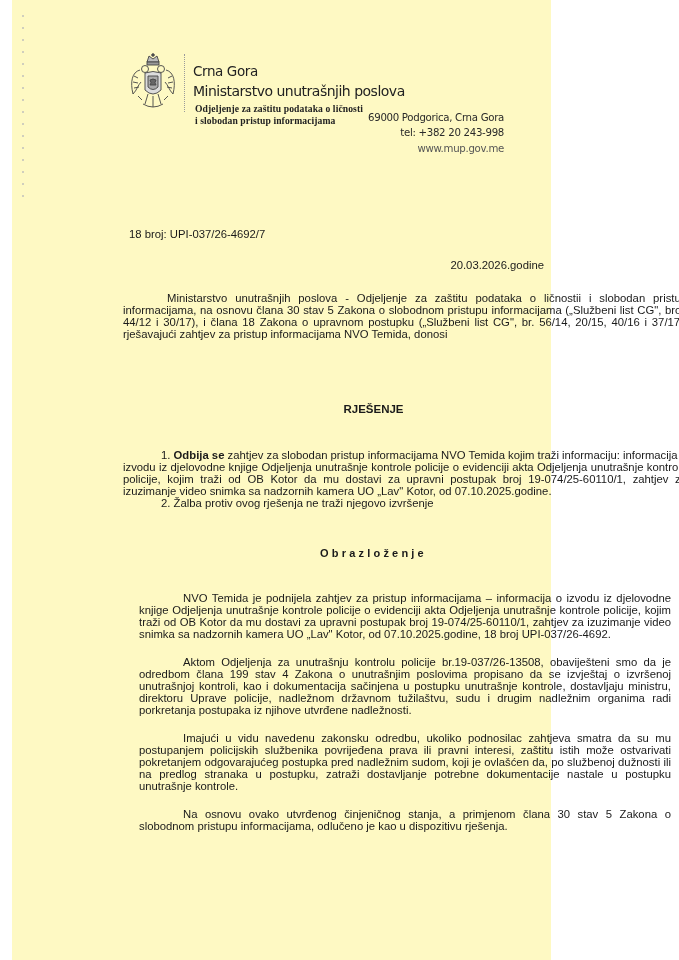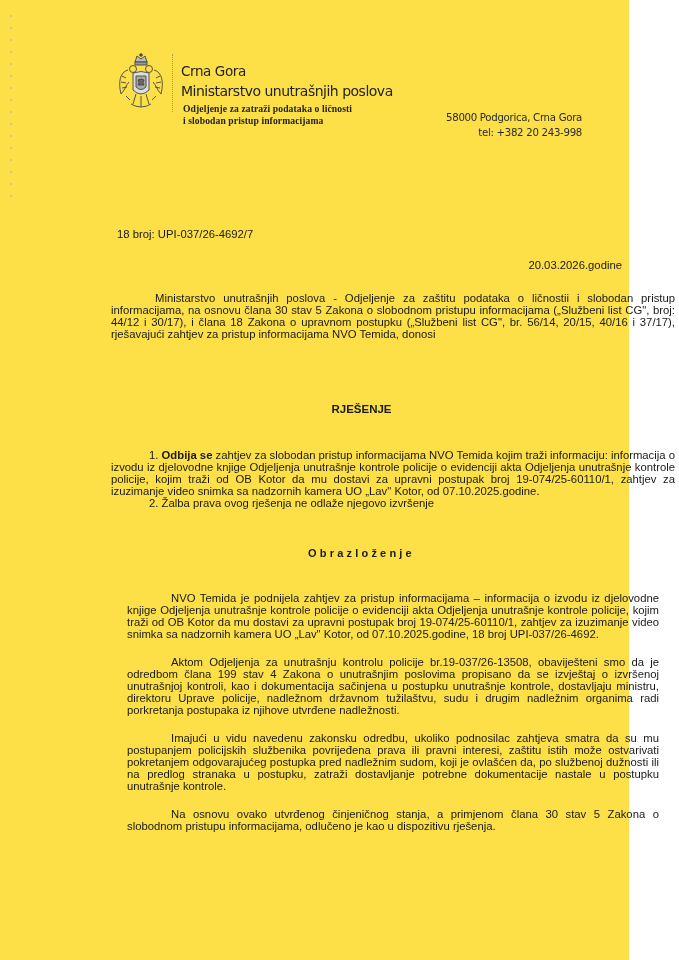--- a/index.html
+++ b/index.html
@@ -10,24 +10,24 @@
     body {
       width: 679px;
       height: 960px;
       position: relative;
       overflow: hidden;
       color: #1a1a1a;
       font-family: "Liberation Sans", sans-serif;
     }
     .page {
       position: absolute;
-      left: 0; top: 0;
-      width: 629px;
+      left: 12px; top: 0;
+      width: 539px;
       height: 960px;
-      background: #fde047;
+      background: #fef9c3;
     }
     .scan-dots {
       position: absolute;
       left: 10px;
       top: 10px;
       width: 2px;
       height: 190px;
       background-image: radial-gradient(circle, #bbb 0.7px, transparent 1px);
       background-size: 2px 12px;
       opacity: 0.7;
@@ -163,43 +163,44 @@
         <path d="M20 42 L17 52 M25 44 L25 55 M30 42 L33 52"></path>
         <path d="M15 52 Q25 58 35 52"></path>
         <path d="M10 44 L14 48 M40 44 L36 48"></path>
       </g>
     </svg>
   </div>
   <div class="divider"></div>
 
   <div class="crna-gora">Crna Gora</div>
   <div class="ministry">Ministarstvo unutrašnjih poslova</div>
-  <div class="dept1">Odjeljenje za zatraži podataka o ličnosti</div>
+  <div class="dept1">Odjeljenje za zaštitu podataka o ličnosti</div>
   <div class="dept2">i slobodan pristup informacijama</div>
 
   <div class="address">
-    <div>58000 Podgorica, Crna Gora</div>
+    <div>69000 Podgorica, Crna Gora</div>
     <div>tel: +382 20 243-998</div>
+    <div class="web">www.mup.gov.me</div>
   </div>
 
   <div class="ref">18 broj: UPI-037/26-4692/7</div>
   <div class="date">20.03.2026.godine</div>
 
   <div class="body-text intro indent">Ministarstvo unutrašnjih poslova - Odjeljenje za zaštitu podataka o ličnostii i slobodan pristup informacijama, na osnovu člana 30 stav 5 Zakona o slobodnom pristupu informacijama („Službeni list CG", broj: 44/12 i 30/17), i člana 18 Zakona o upravnom postupku („Službeni list CG", br. 56/14, 20/15, 40/16 i 37/17), rješavajući zahtjev za pristup informacijama NVO Temida, donosi</div>
 
   <div class="heading h-resenje">RJEŠENJE</div>
 
   <div class="body-text items">
     <div class="item1">
       <span>1.</span>
       <b>Odbija se</b><span> zahtjev za slobodan pristup informacijama NVO Temida kojim traži informaciju: informacija o izvodu iz djelovodne knjige Odjeljenja unutrašnje kontrole policije o evidenciji akta Odjeljenja unutrašnje kontrole policije, kojim traži od OB Kotor da mu dostavi za upravni postupak broj 19-074/25-60110/1, zahtjev za izuzimanje video snimka sa nadzornih kamera UO „Lav" Kotor, od 07.10.2025.godine.</span>
     </div>
     <div class="item2">
       <span>2.</span>
-      <span>Žalba prava ovog rješenja ne odlaže njegovo izvršenje</span>
+      <span>Žalba protiv ovog rješenja ne traži njegovo izvršenje</span>
     </div>
   </div>
 
   <div class="heading h-obraz">Obrazloženje</div>
 
   <div class="body-text expl">
     <p class="indent">NVO Temida je podnijela zahtjev za pristup informacijama – informacija o izvodu iz djelovodne knjige Odjeljenja unutrašnje kontrole policije o evidenciji akta Odjeljenja unutrašnje kontrole policije, kojim traži od OB Kotor da mu dostavi za upravni postupak broj 19-074/25-60110/1, zahtjev za izuzimanje video snimka sa nadzornih kamera UO „Lav" Kotor, od 07.10.2025.godine, 18 broj UPI-037/26-4692.</p>
     <p class="indent p-spaced">Aktom Odjeljenja za unutrašnju kontrolu policije br.19-037/26-13508, obaviješteni smo da je odredbom člana 199 stav 4 Zakona o unutrašnjim poslovima propisano da se izvještaj o izvršenoj unutrašnjoj kontroli, kao i dokumentacija sačinjena u postupku unutrašnje kontrole, dostavljaju ministru, direktoru Uprave policije, nadležnom državnom tužilaštvu, sudu i drugim nadležnim organima radi porkretanja postupaka iz njihove utvrđene nadležnosti.</p>
     <p class="indent p-spaced">Imajući u vidu navedenu zakonsku odredbu, ukoliko podnosilac zahtjeva smatra da su mu postupanjem policijskih službenika povrijeđena prava ili pravni interesi, zaštitu istih može ostvarivati pokretanjem odgovarajućeg postupka pred nadležnim sudom, koji je ovlašćen da, po službenoj dužnosti ili na predlog stranaka u postupku, zatraži dostavljanje potrebne dokumentacije nastale u postupku unutrašnje kontrole.</p>
     <p class="indent">Na osnovu ovako utvrđenog činjeničnog stanja, a primjenom člana 30 stav 5 Zakona o slobodnom pristupu informacijama, odlučeno je kao u dispozitivu rješenja.</p>

